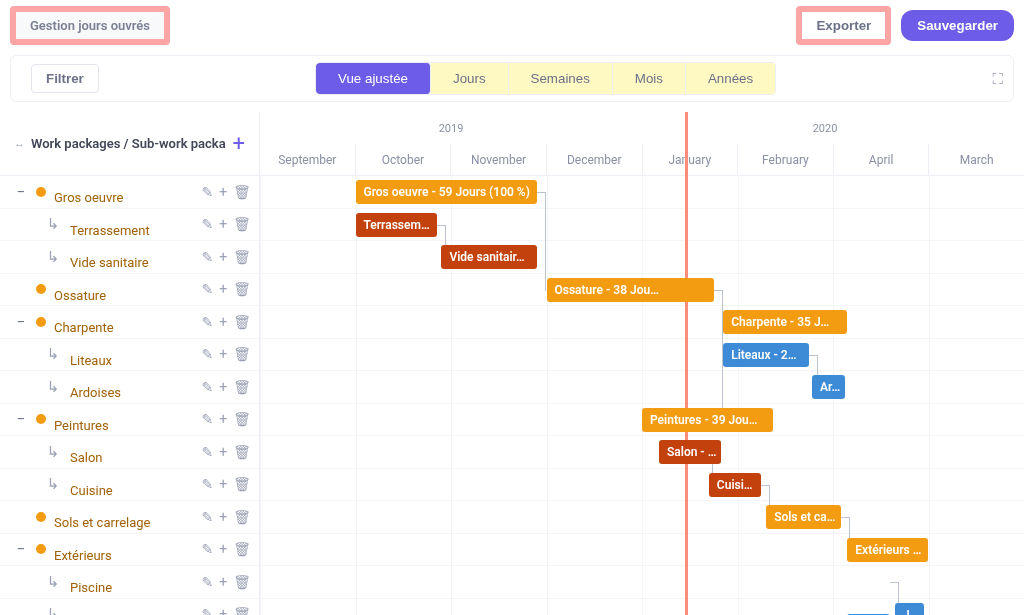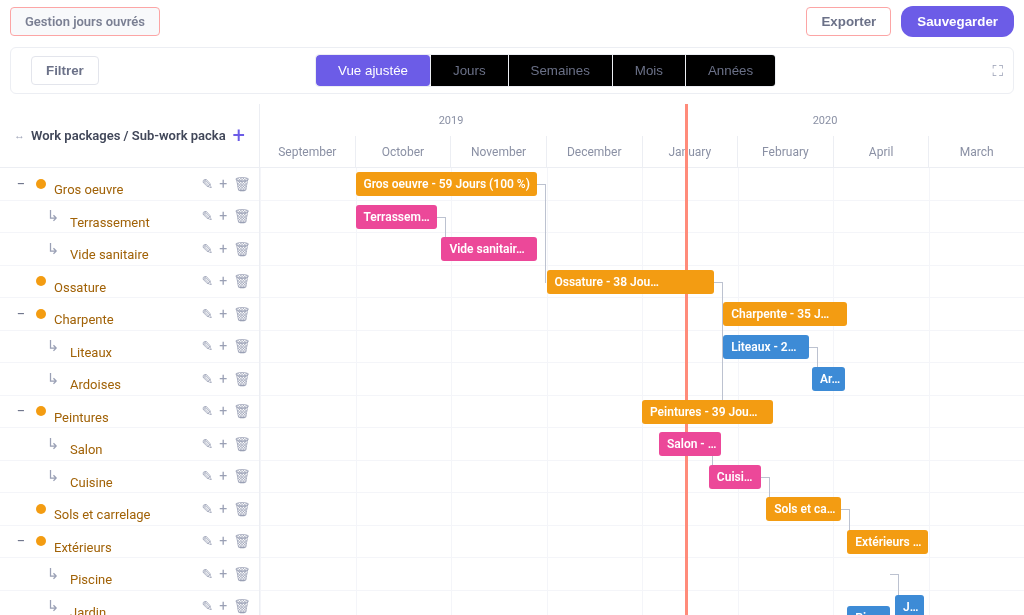--- a/index.html
+++ b/index.html
@@ -1,24 +1,24 @@
 <!DOCTYPE html>
 <html><head>
 <meta charset="utf-8">
 <style>
   * { box-sizing: border-box; margin: 0; padding: 0; }
   body { font-family: -apple-system, BlinkMacSystemFont, "Segoe UI", Roboto, sans-serif; font-size: 13px; color: #414759; background: #fff; overflow: hidden; }
   .topbar { display: flex; align-items: center; padding: 6px 10px; gap: 10px; }
-  .chip { border: 1px solid #fca5a5; border-radius: 4px; padding: 6px 14px; color: #6b7188; font-weight: 600; background: #fff; cursor: pointer; }
+  .chip { border: 6px solid #fca5a5; border-radius: 4px; padding: 6px 14px; color: #6b7188; font-weight: 600; background: #fff; cursor: pointer; }
   .chip.title { color: #7a7f93; background: #f8f9fb; }
   .spacer { flex: 1; }
   .btn-primary { background: #6c5ce7; color: #fff; border: none; border-radius: 12px; padding: 8px 16px; font-weight: 600; cursor: pointer; }
   .secondbar { display: flex; align-items: center; padding: 6px 10px 6px 20px; border: 1px solid #eceef3; border-radius: 6px; margin: 4px 10px 0; gap: 6px; justify-content: space-between; }
   .viewgroup { display: flex; border: 1px solid #eceef3; border-radius: 4px; overflow: hidden; }
-  .viewbtn { padding: 8px 22px; color: #6b7188; font-weight: 500; background: #000000; border: none; border-right: 1px solid #eceef3; cursor: pointer; }
+  .viewbtn { padding: 8px 22px; color: #6b7188; font-weight: 500; background: #fef9c3; border: none; border-right: 1px solid #eceef3; cursor: pointer; }
   .viewbtn:last-child { border-right: none; }
   .viewbtn.active { background: #6c5ce7; color: #fff; border-radius: 4px; }
   .gantt-wrap { display: flex; margin: 10px 0 0 0; height: 530px; position: relative; }
   .left-col { width: 260px; border-right: 1px solid #eceef3; display: flex; flex-direction: column; position: relative; }
   .left-head { height: 64px; display: flex; align-items: center; padding: 0 8px 0 14px; border-bottom: 1px solid #eceef3; position: relative; }
   .left-head .label { font-weight: 600; color: #414759; font-size: 13px; flex: 1; white-space: nowrap; overflow: hidden; }
   .plus { color: #6c5ce7; font-size: 22px; font-weight: 400; cursor: pointer; padding: 0 6px; }
   .resize-icon { color: #9aa0b5; font-size: 11px; line-height: 1; margin-right: 6px; }
   .rows { flex: 1; overflow: hidden; }
   .row { height: 32.5px; display: flex; align-items: center; padding: 0 8px 0 14px; border-bottom: 1px solid #f4f5f9; gap: 8px; }
@@ -38,21 +38,21 @@
   .month-row { height: 32px; display: flex; text-align: center; }
   .month-cell { flex: 1; border-left: 1px solid #eceef3; display: flex; align-items: center; justify-content: center; color: #8a90a4; font-size: 12px; }
   .month-cell:first-child { border-left: none; }
   .grid { position: absolute; inset: 64px 0 0 0; }
   .gridcol { position: absolute; top: 0; bottom: 0; width: 0; border-left: 1px solid #f4f5f9; }
   .gridrow { position: absolute; left: 0; right: 0; height: 32.5px; border-bottom: 1px solid #f4f5f9; }
   .today { position: absolute; top: 0; bottom: 0; width: 3px; background: #ff8b7a; z-index: 5; }
   .bars { position: absolute; inset: 64px 0 0 0; }
   .bar { position: absolute; height: 24px; border-radius: 3px; color: #fff; font-weight: 600; font-size: 12px; padding: 0 8px; display: flex; align-items: center; white-space: nowrap; overflow: hidden; text-overflow: ellipsis; z-index: 10; }
   .bar.orange { background: #f39c12; }
-  .bar.blue { background: #ec4899; }
+  .bar.blue { background: #c2410c; }
   .bar.blue2 { background: #3d8bd6; }
   .dep { position: absolute; border: 0 solid #bcc2d0; z-index: 2; }
   .corner-icon { color: #9aa0b5; font-size: 15px; cursor: pointer; }
 </style>
 </head>
 <body>
 
 <div class="topbar">
   <div class="chip title">Gestion jours ouvrés</div>
   <div class="spacer"></div>

